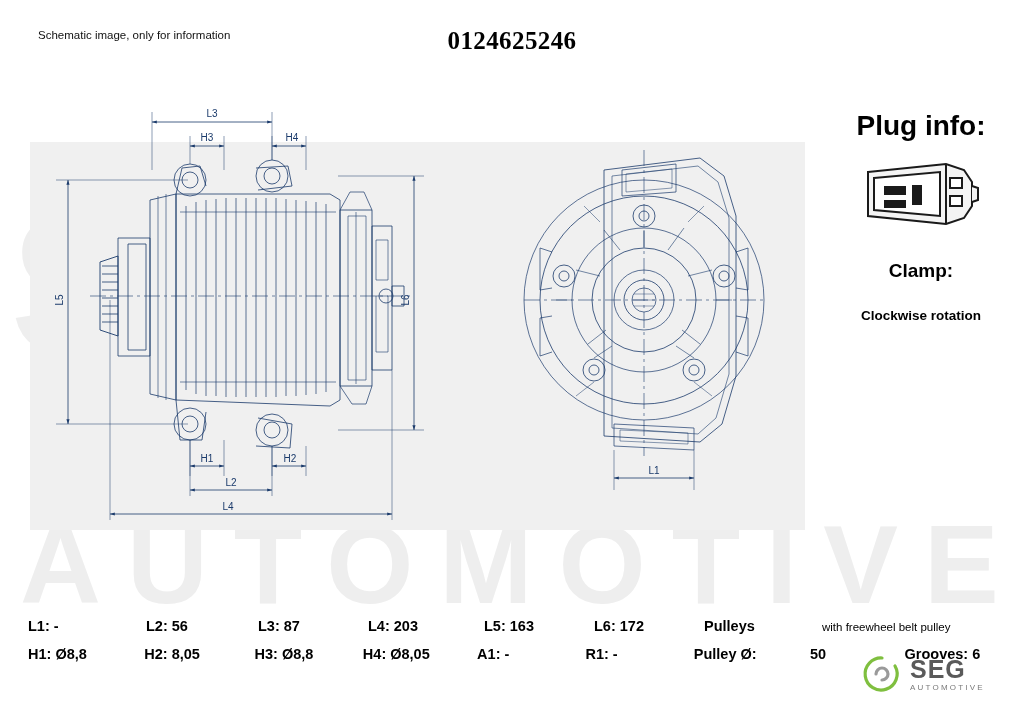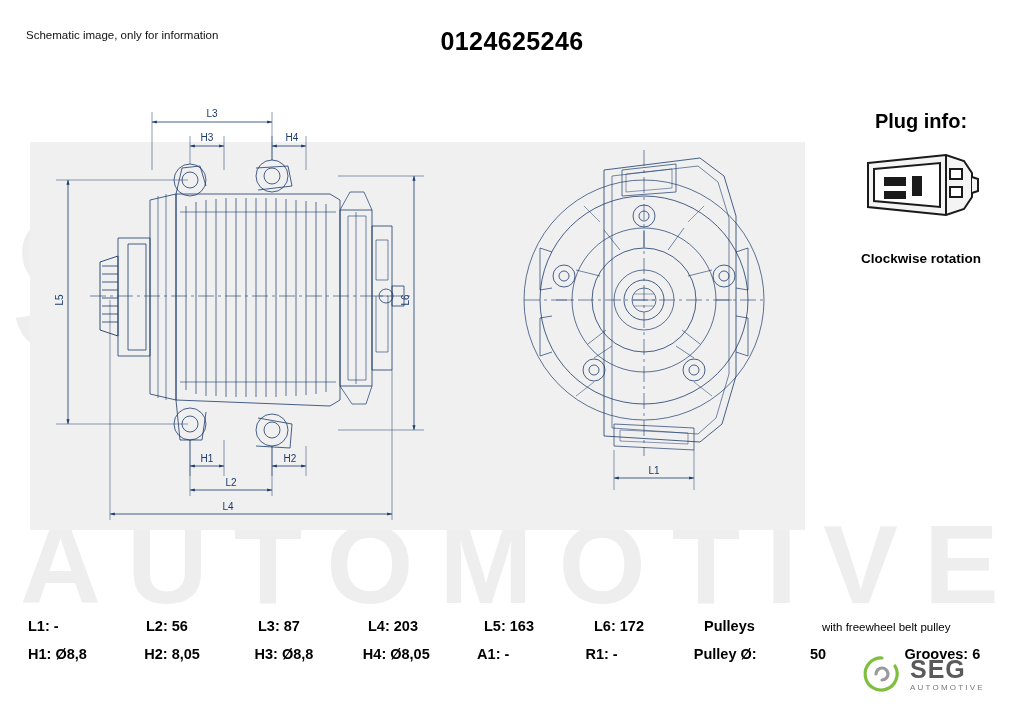--- a/index.html
+++ b/index.html
@@ -14,36 +14,37 @@
   #page {
     position: relative;
     width: 1024px;
     height: 723px;
     background: #ffffff;
   }
 
   
   .note {
     position: absolute;
-    left: 26px; top: 29px;
+    left: 38px; top: 29px;
     font-size: 11.5px;
     color: #111;
   }
   .title-block {
     position: absolute;
     left: 0; top: 26px;
     width: 1024px;
     text-align: center;
     pointer-events: none;
   }
   .title-1 {
     font-size: 25px;
     font-weight: bold;
     letter-spacing: 0.4px;
     line-height: 30px;
+    font-family: Liberation Serif, serif;
   }
   .title-2 {
     font-size: 25px;
     font-weight: bold;
     line-height: 34px;
     margin-top: 5px;
   }
 
   
   .watermark {
@@ -86,21 +87,21 @@
   }
 
   
   .info-col {
     position: absolute;
     left: 818px; top: 110px;
     width: 206px;
     text-align: center;
   }
   .info-h {
-    font-size: 20px;
+    font-size: 28px;
     font-weight: bold;
     margin: 0;
   }
   .info-sub {
     font-size: 14.5px;
     font-weight: bold;
     margin-top: 6px;
   }
   .plug-img {
     margin: 14px auto 0 auto;
@@ -410,20 +411,21 @@
           <rect x="24" y="44" width="22" height="8" fill="#1a1a1a"></rect>
           <path d="M86,8 L86,68" stroke="#1a1a1a" stroke-width="2" fill="none"></path>
           <rect x="90" y="22" width="12" height="10" fill="#ffffff" stroke="#1a1a1a" stroke-width="2"></rect>
           <rect x="90" y="40" width="12" height="10" fill="#ffffff" stroke="#1a1a1a" stroke-width="2"></rect>
           <path d="M112,30 L118,32 L118,44 L112,46" fill="#f4f4f4" stroke="#1a1a1a" stroke-width="2"></path>
         </svg>
       </div>
     </div>
 
     <div class="clamp-block">
+      <div class="info-h">Clamp:</div>
     </div>
 
     <div class="rot-block">
       <div class="rot-val">Clockwise rotation</div>
     </div>
   </div>
 
   <div class="specs">
     <div class="spec-row">
       <div class="spec-cell c1">

